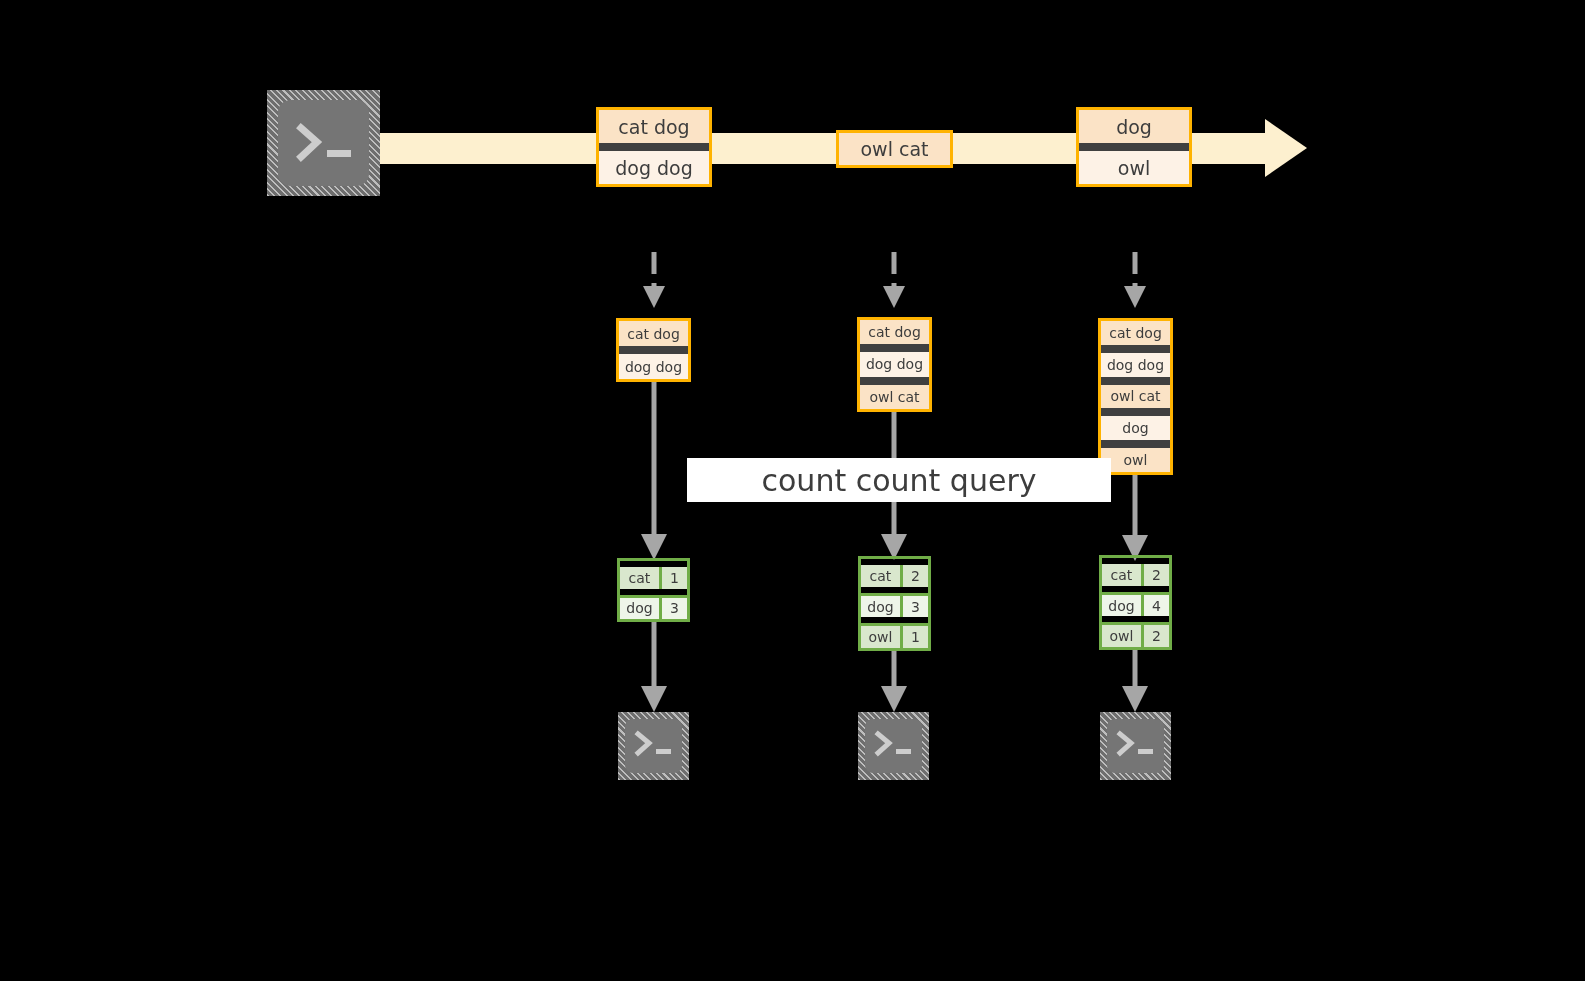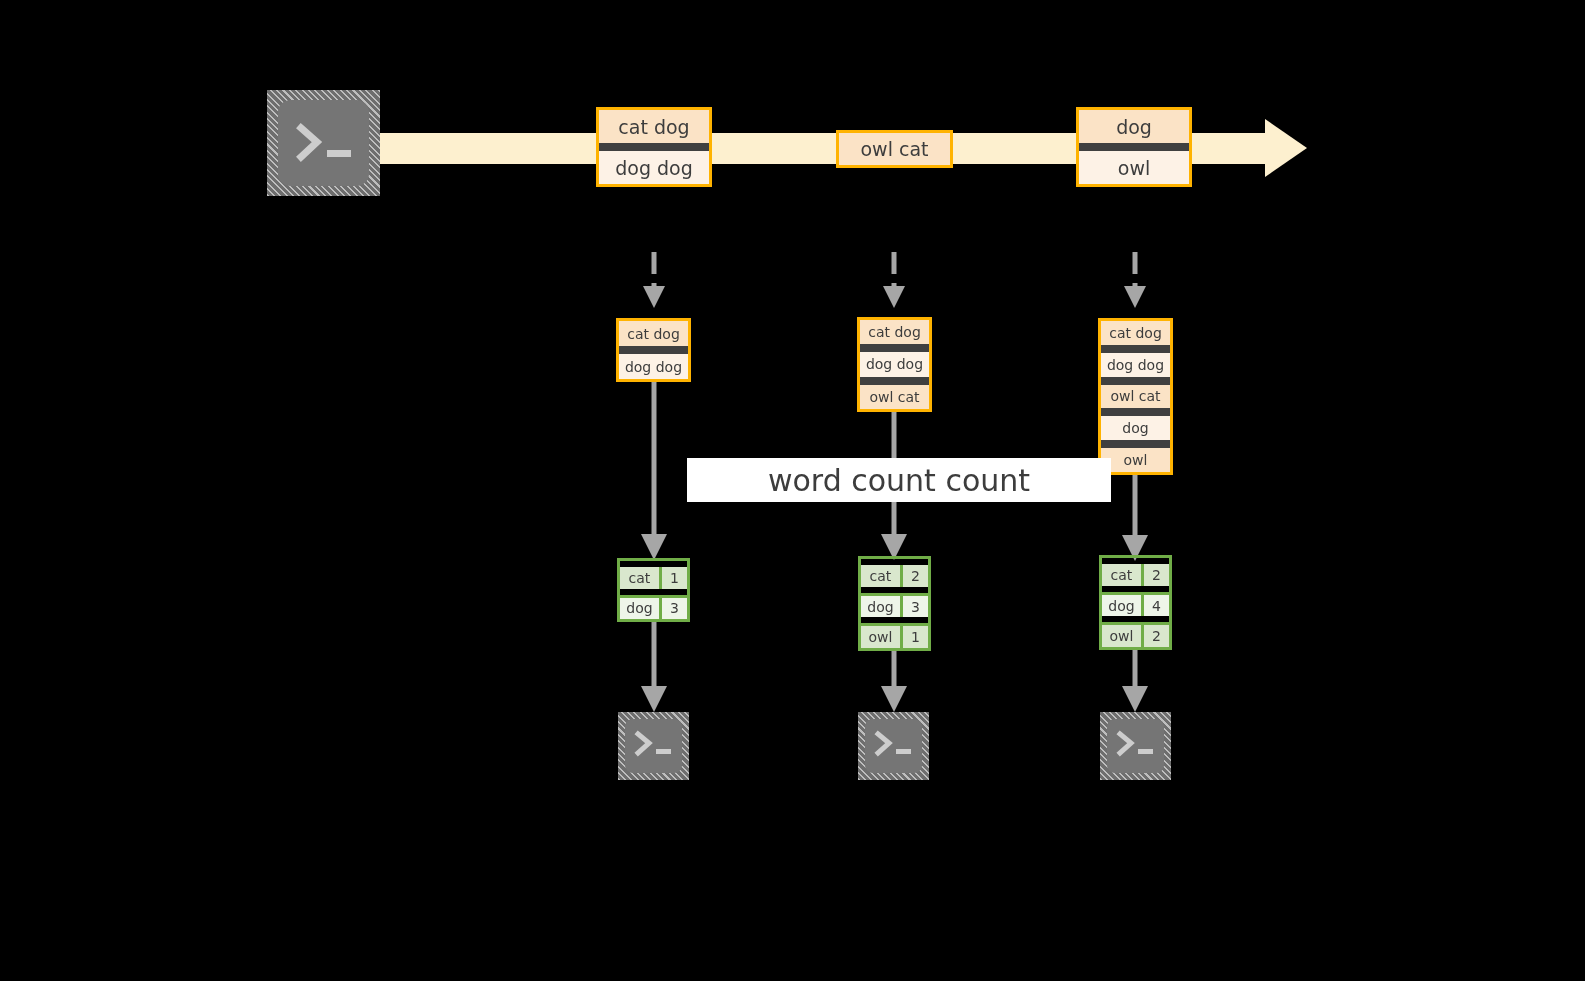--- a/index.html
+++ b/index.html
@@ -207,16 +207,16 @@
   <div class="term" style="left:1100px;top:712px;width:71px;height:68px;">
     <div class="hatch"></div>
     <div class="inner" style="left:7px;top:7px;right:7px;bottom:7px;"></div>
     <svg style="width:71px;height:68px;">
       <polyline points="20,22 31,31 20,41" fill="none" stroke="#cdcdcd" stroke-width="5" stroke-linecap="square"></polyline>
       <rect x="38" y="37" width="15" height="5" fill="#cdcdcd"></rect>
     </svg>
   </div>
 
   <div class="banner" style="left:687px;top:458px;width:424px;height:44px;font-size:30px;">
-    <span>word count count</span>
+    <span>count count query</span>
   </div>
 
 </div>
 
 </body></html>

